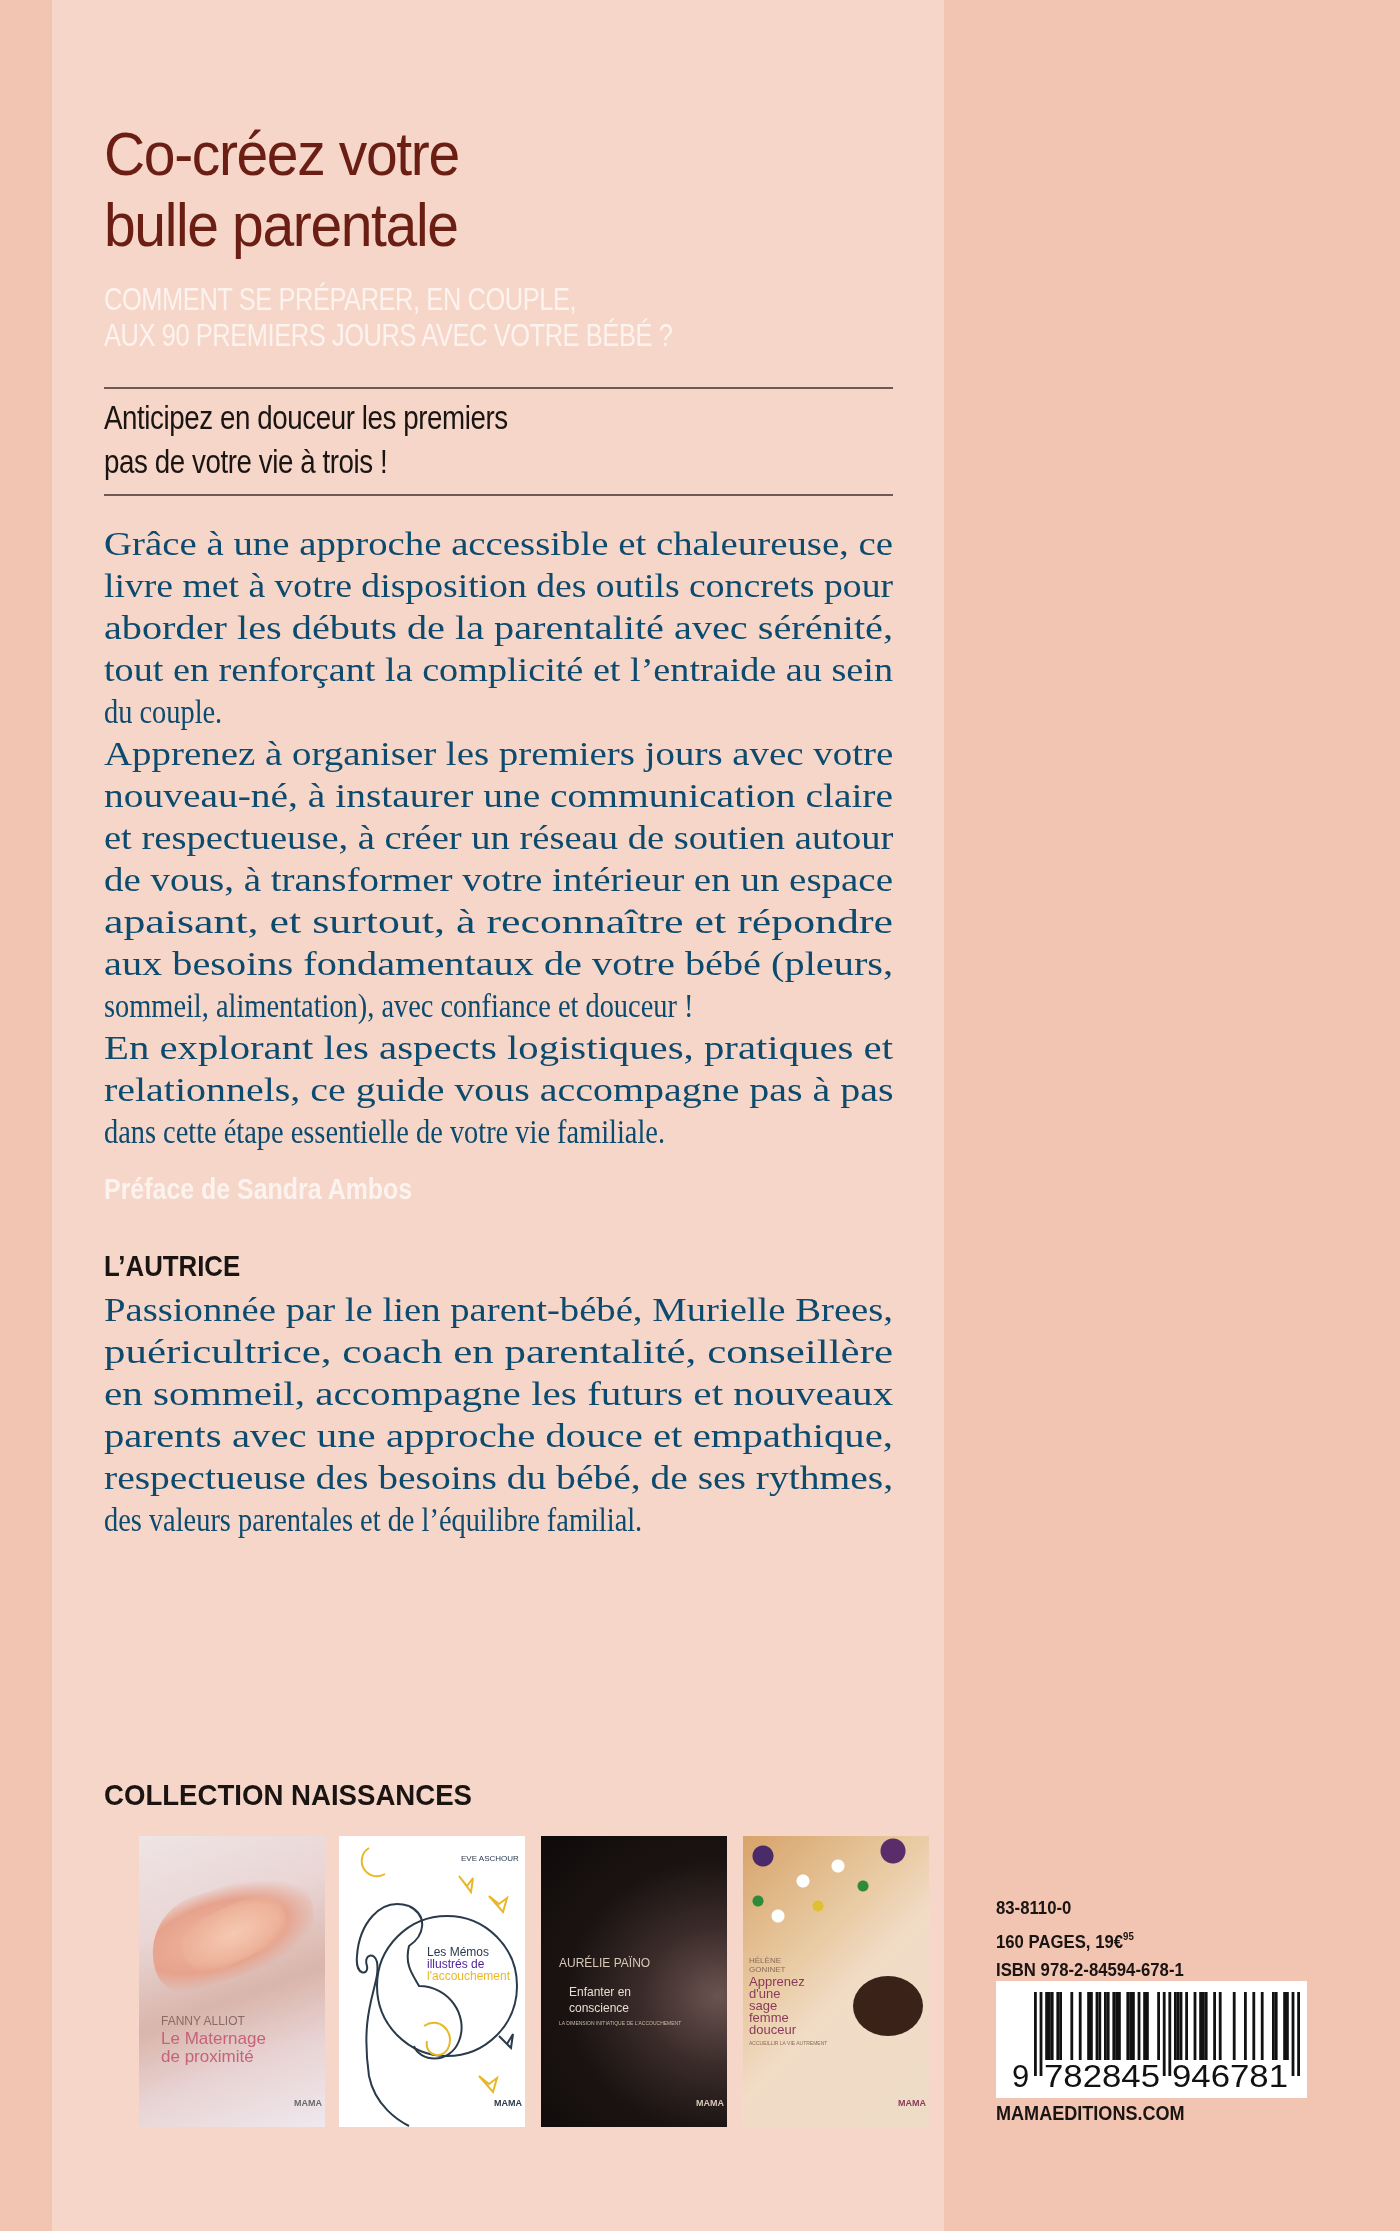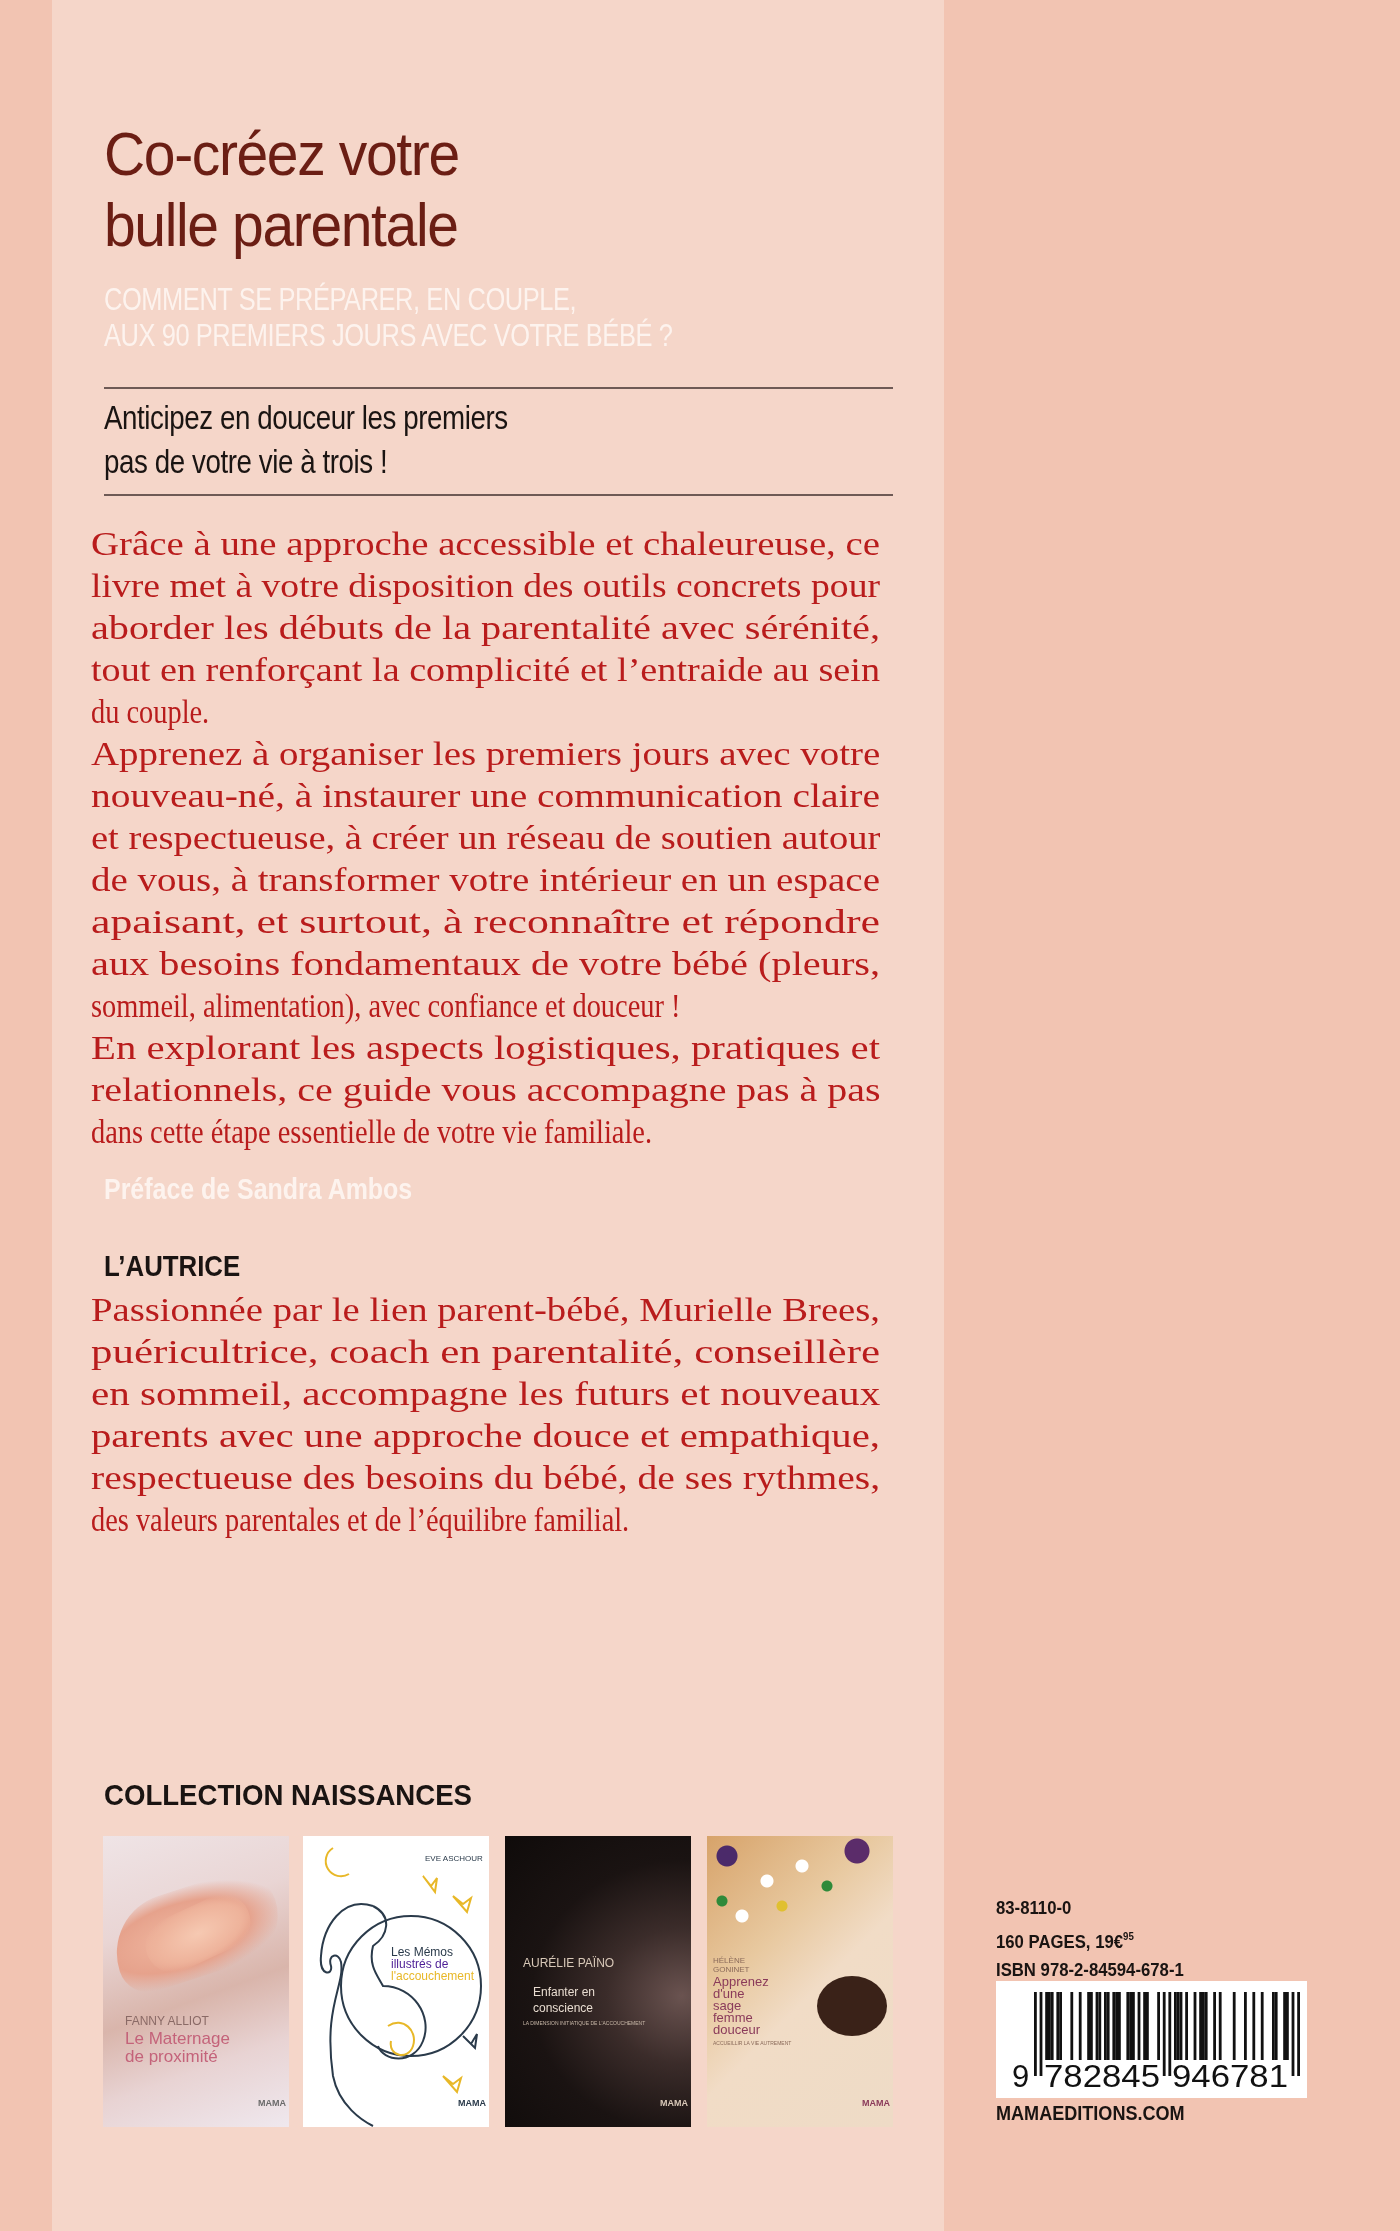--- a/index.html
+++ b/index.html
@@ -30,23 +30,23 @@
     position:absolute; left:104px; width:789px; height:2px; background:#6e5a55;
   }
   .tagline {
     position:absolute; left:104px; top:396px;
     font-family:"Liberation Sans", sans-serif; font-size:33px; line-height:44px;
     color:#1a1412; letter-spacing:-0.5px;
     transform:scaleX(0.84); transform-origin:left top; white-space:nowrap;
   }
   .tagline span { display:block; }
   .body-text {
-    position:absolute; left:91px; width:789px;
+    position:absolute; left:104px; width:789px;
     font-family:"Liberation Serif", serif; font-size:33px; line-height:42px;
-    color:#b91c1c;
+    color:#0c4a6e;
   }
   .body-text .line {
     display:block; white-space:nowrap; text-align:justify;
     text-align-last:justify; height:42px; overflow:visible;
   }
   .body-text .line.last { text-align-last:left; }
   .preface {
     position:absolute; left:104px; top:1173px;
     font-family:"Liberation Sans", sans-serif; font-size:29px; font-weight:bold;
     color:#fdf3ee; transform:scaleX(0.86); transform-origin:left top; white-space:nowrap;
@@ -55,21 +55,21 @@
     position:absolute; left:104px; top:1249px;
     font-family:"Liberation Sans", sans-serif; font-size:30px; font-weight:bold;
     color:#1a1412; transform:scaleX(0.86); transform-origin:left top; white-space:nowrap;
   }
   .collection-head {
     position:absolute; left:104px; top:1778px;
     font-family:"Liberation Sans", sans-serif; font-size:30px; font-weight:bold;
     color:#1a1412; transform:scaleX(0.92); transform-origin:left top; white-space:nowrap;
   }
   .book {
-    position:absolute; top:1836px; width:186px; height:291px; overflow:hidden;
+    position:absolute; top:1836px; width:186px; height:291px; overflow:hidden;margin-left:36px;
   }
   .book .b-author, .book .b-title, .book .b-sub, .book .b-logo {
     position:absolute; font-family:"Liberation Sans", sans-serif; white-space:nowrap;
   }
   .b1 { left:103px; background:linear-gradient(160deg,#efe4e6 0%,#e9d5d4 30%,#d9b5ab 55%,#e8d3d3 75%,#efe8ee 100%); }
   .b1 .hand { position:absolute; left:8px; top:50px; width:170px; height:90px; border-radius:60px 40px 50px 30px; background:radial-gradient(ellipse at 40% 50%,#f0b7a0 0%,#e6a28c 50%,rgba(230,162,140,0) 75%); transform:rotate(-18deg); }
   .b1 .hand2 { position:absolute; left:40px; top:70px; width:110px; height:55px; border-radius:40px; background:radial-gradient(ellipse at 50% 50%,#f6c9b2 0%,#eeb39b 60%,rgba(238,179,155,0) 80%); transform:rotate(-25deg); }
   .b2 { left:303px; background:#ffffff; }
   .b3 { left:505px; background:radial-gradient(ellipse at 95% 55%,#6a5350 0%,#3b2c2a 30%,#1a1312 60%,#0f0b0a 100%); }
   .b4 { left:707px; background:linear-gradient(135deg,#d7a36a 0%,#e8c9a0 35%,#f1dcc6 55%,#eedbc6 100%); }

